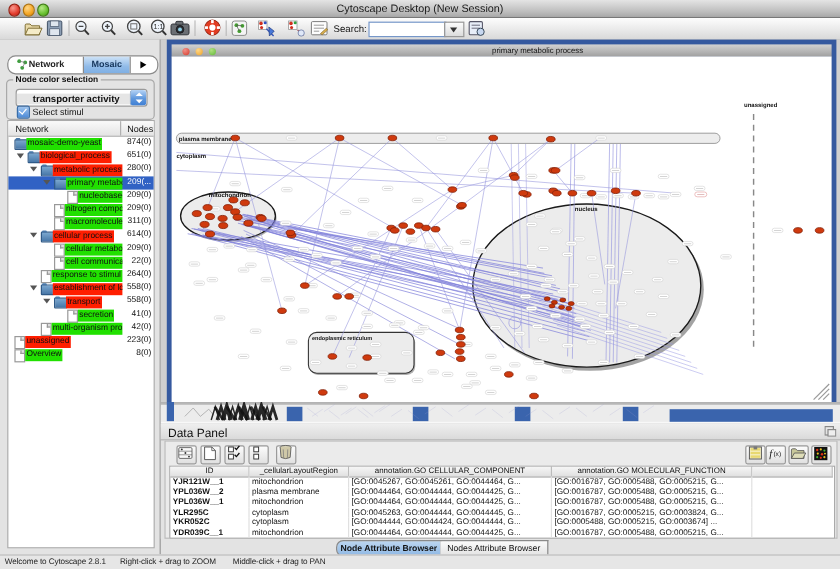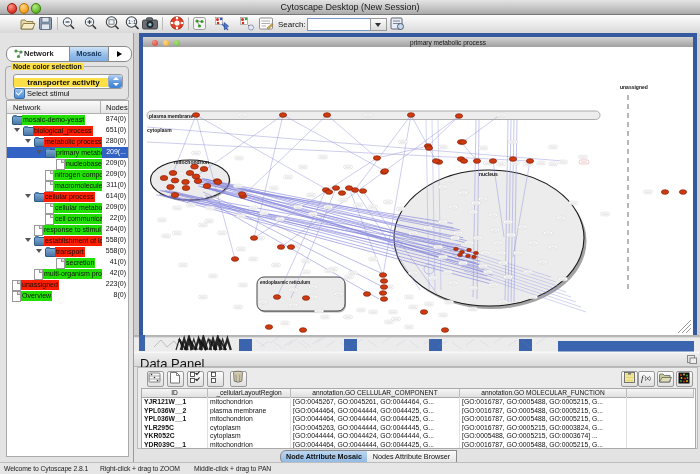--- a/index.html
+++ b/index.html
@@ -22,21 +22,21 @@
   #cphead{position:absolute;left:0;top:0;width:133px;height:13px;background:linear-gradient(#f0f0f0,#dcdcdc);border-bottom:1px solid #b5b5b5;}
   #cphead .t{position:absolute;left:4px;top:2.5px;font-size:7.5px;color:#111;}
   
   #cptabs{position:absolute;left:6px;top:13px;width:124px;height:14px;background:#fff;border:1px solid #8a8a8a;border-radius:7px;overflow:hidden;}
   #tabnet{position:absolute;left:0;top:0;width:62px;height:14px;font-size:7.5px;font-weight:bold;color:#222;line-height:14px;}
   #tabmos{position:absolute;left:62px;top:0;width:38px;height:14px;background:linear-gradient(#cfe3f7,#91bbe8 60%,#7eafe4);border-left:1px solid #8a8a8a;border-right:1px solid #8a8a8a;font-size:7.5px;font-weight:bold;color:#16365c;text-align:center;line-height:14px;}
   #tabarr{position:absolute;left:101px;top:0;width:23px;height:14px;}
   #tabarr:after{content:"";position:absolute;left:9px;top:3.5px;border-top:3.5px solid transparent;border-bottom:3.5px solid transparent;border-left:5px solid #000;}
   
   #grp{position:absolute;left:5px;top:33px;width:122px;height:32px;border:1px solid #a9a9a9;border-radius:4px;}
-  #grp .t{position:absolute;left:5px;top:-4px;background:#fde047;padding:0 2px;font-size:7px;font-weight:bold;color:#111;white-space:nowrap;}
+  #grp .t{position:absolute;left:5px;top:-4px;background:#e5e5e5;padding:0 2px;font-size:7px;font-weight:bold;color:#111;white-space:nowrap;}
   #combo{position:absolute;left:7px;top:7px;width:108px;height:13px;background:#fff;border:1px solid #9a9a9a;border-radius:3px;}
   #combo .t{position:absolute;left:0;top:3px;width:95px;font-size:8px;color:#111;text-align:center;white-space:nowrap;}
   #combo .btn{position:absolute;right:0px;top:0px;width:13px;height:13px;border-radius:3px;background:linear-gradient(#b5d3f5,#5e97dd 55%,#3f7fd4);border-left:1px solid #8aa8cc;}
   #combo .btn:before{content:"";position:absolute;left:3.5px;top:2px;border-left:3px solid transparent;border-right:3px solid transparent;border-bottom:3.5px solid #fff;}
   #combo .btn:after{content:"";position:absolute;left:3.5px;bottom:2px;border-left:3px solid transparent;border-right:3px solid transparent;border-top:3.5px solid #fff;}
   
   #chk{position:absolute;left:14px;top:55px;width:9px;height:9px;background:linear-gradient(#9ec4ee,#4c8bd8);border:1px solid #3a6ea8;border-radius:2px;}
   #chk:after{content:"";position:absolute;left:2px;top:0px;width:3px;height:5px;border:solid #fff;border-width:0 1.5px 1.5px 0;transform:rotate(40deg);}
   #chklbl{position:absolute;left:27px;top:56px;font-size:7.5px;color:#111;}
   
@@ -62,21 +62,21 @@
   #iwin{position:absolute;left:5px;top:0;width:558px;height:302px;background:#35599f;}
   #iwin #ititle{position:absolute;left:4px;top:4px;right:4px;height:10px;background:linear-gradient(#d2d2d2,#a0a0a0);border-bottom:1px solid #757575;}
   #ititle .t{position:absolute;left:30px;top:1.5px;width:100%;text-align:center;font-size:6.5px;color:#111;}
   .ibtn{position:absolute;top:2.5px;width:6px;height:6px;border-radius:50%;}
   #icanvas{position:absolute;left:4px;top:14px;width:550px;height:288px;background:#fff;}
   
   #strip{position:absolute;left:0px;top:302px;width:566px;height:18px;background:linear-gradient(#ababab,#ededed 35%,#dedede);}
   
   #dpanel{left:134px;top:353px;width:566px;height:96px;background:#e3e3e3;}
   #dphead{position:absolute;left:0;top:0;width:566px;height:13px;background:linear-gradient(#efefef,#dadada);border-bottom:1px solid #b5b5b5;}
-  #dphead .t{position:absolute;left:6px;top:2.5px;font-size:13px;color:#111;}
+  #dphead .t{position:absolute;left:6px;top:2.5px;font-size:10px;color:#111;}
   #dpbody{position:absolute;left:3px;top:14px;width:559px;height:80px;background:#ebebeb;border:1px solid #bbb;}
   .tbtn{position:absolute;top:3px;width:15px;height:14px;background:linear-gradient(#fcfcfc,#e0e0e0);border:1px solid #9a9a9a;border-radius:2px;}
   #dtable{position:absolute;left:3px;top:20px;width:553px;height:59px;background:#fff;border:1px solid #aaa;font-size:6.8px;}
   .thead{position:absolute;top:0;height:8px;background:linear-gradient(#f6f6f6,#e0e0e0);border-bottom:1px solid #aaa;border-right:1px solid #bbb;text-align:center;color:#111;line-height:8.5px;overflow:hidden;white-space:nowrap;font-size:6.6px;}
   .tcell{position:absolute;height:8.5px;line-height:9px;color:#111;overflow:hidden;white-space:nowrap;border-right:1px solid #e0e0e0;padding-left:2px;}
   
   #btabs{left:0;top:450px;width:700px;height:13px;}
   .btab{position:absolute;top:0;height:12px;line-height:12px;font-size:7.2px;color:#111;text-align:center;background:linear-gradient(#fbfbfb,#e3e3e3);border:1px solid #8a8a8a;white-space:nowrap;overflow:hidden;}
   
   #status{left:0;top:462px;width:700px;height:12px;background:#e6e6e6;border-top:1px solid #bdbdbd;font-size:6.8px;letter-spacing:-0.1px;color:#222;}
@@ -1210,21 +1210,21 @@
 <div class="tcell" style="left:318px;width:164px;top:42.0px">[GO:0005488, GO:0005215, GO:0003674] ...</div>
 <div class="tcell" style="left:0;width:63px;top:50.5px;font-weight:bold">YDR039C__1</div>
 <div class="tcell" style="left:66px;width:80px;top:50.5px">mitochondrion</div>
 <div class="tcell" style="left:149px;width:166px;top:50.5px">[GO:0044464, GO:0044444, GO:0044425, G...</div>
 <div class="tcell" style="left:318px;width:164px;top:50.5px">[GO:0016787, GO:0005488, GO:0005215, G...</div>
         </div>
     </div>
   </div>
 
   <div id="btabs" class="abs">
-    <div class="btab" style="left:280px;width:86px;border-radius:6px 0 0 6px;background:linear-gradient(#bcd6f0,#8fb8e4);font-weight:bold;">Node Attribute Mosaic</div>
+    <div class="btab" style="left:280px;width:86px;border-radius:6px 0 0 6px;background:linear-gradient(#bcd6f0,#8fb8e4);font-weight:bold;">Node Attribute Browser</div>
     <div class="btab" style="left:367px;width:89px;border-left:none;">Nodes Attribute Browser</div>
   </div>
 
   <div id="status" class="abs">
     <span style="left:4px">Welcome to Cytoscape 2.8.1</span>
     <span style="left:100px">Right-click + drag to ZOOM</span>
     <span style="left:194px">Middle-click + drag to PAN</span>
   </div>
 
 </div>

